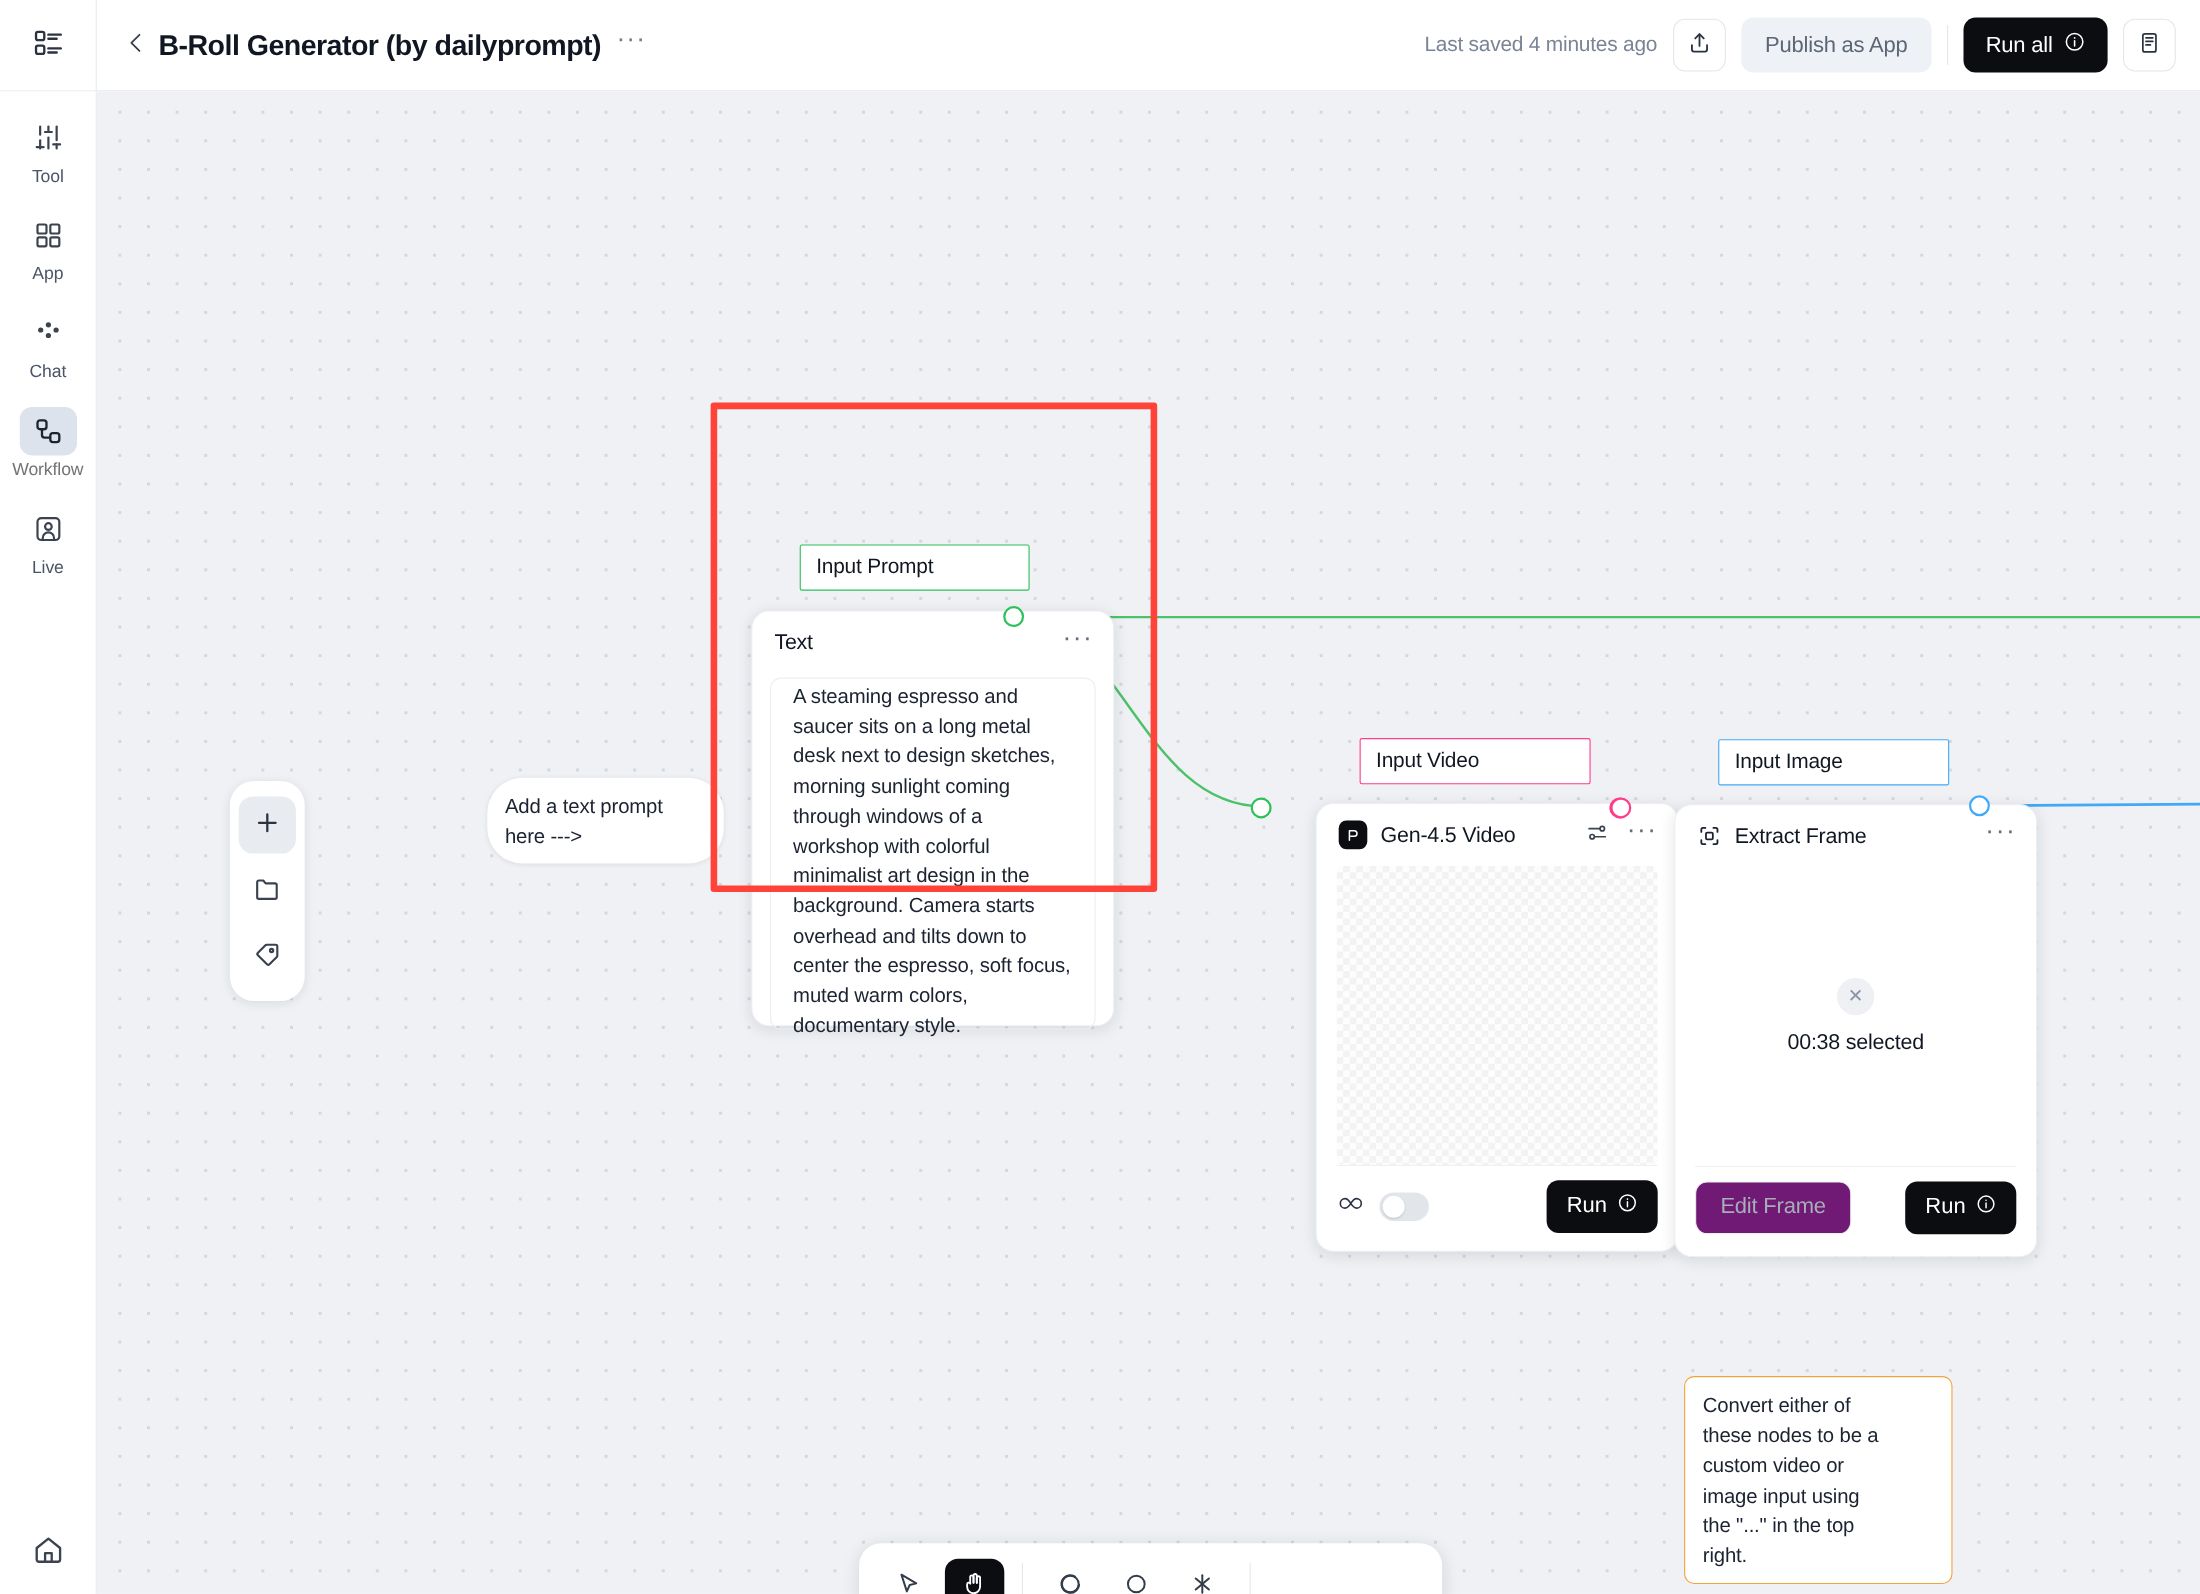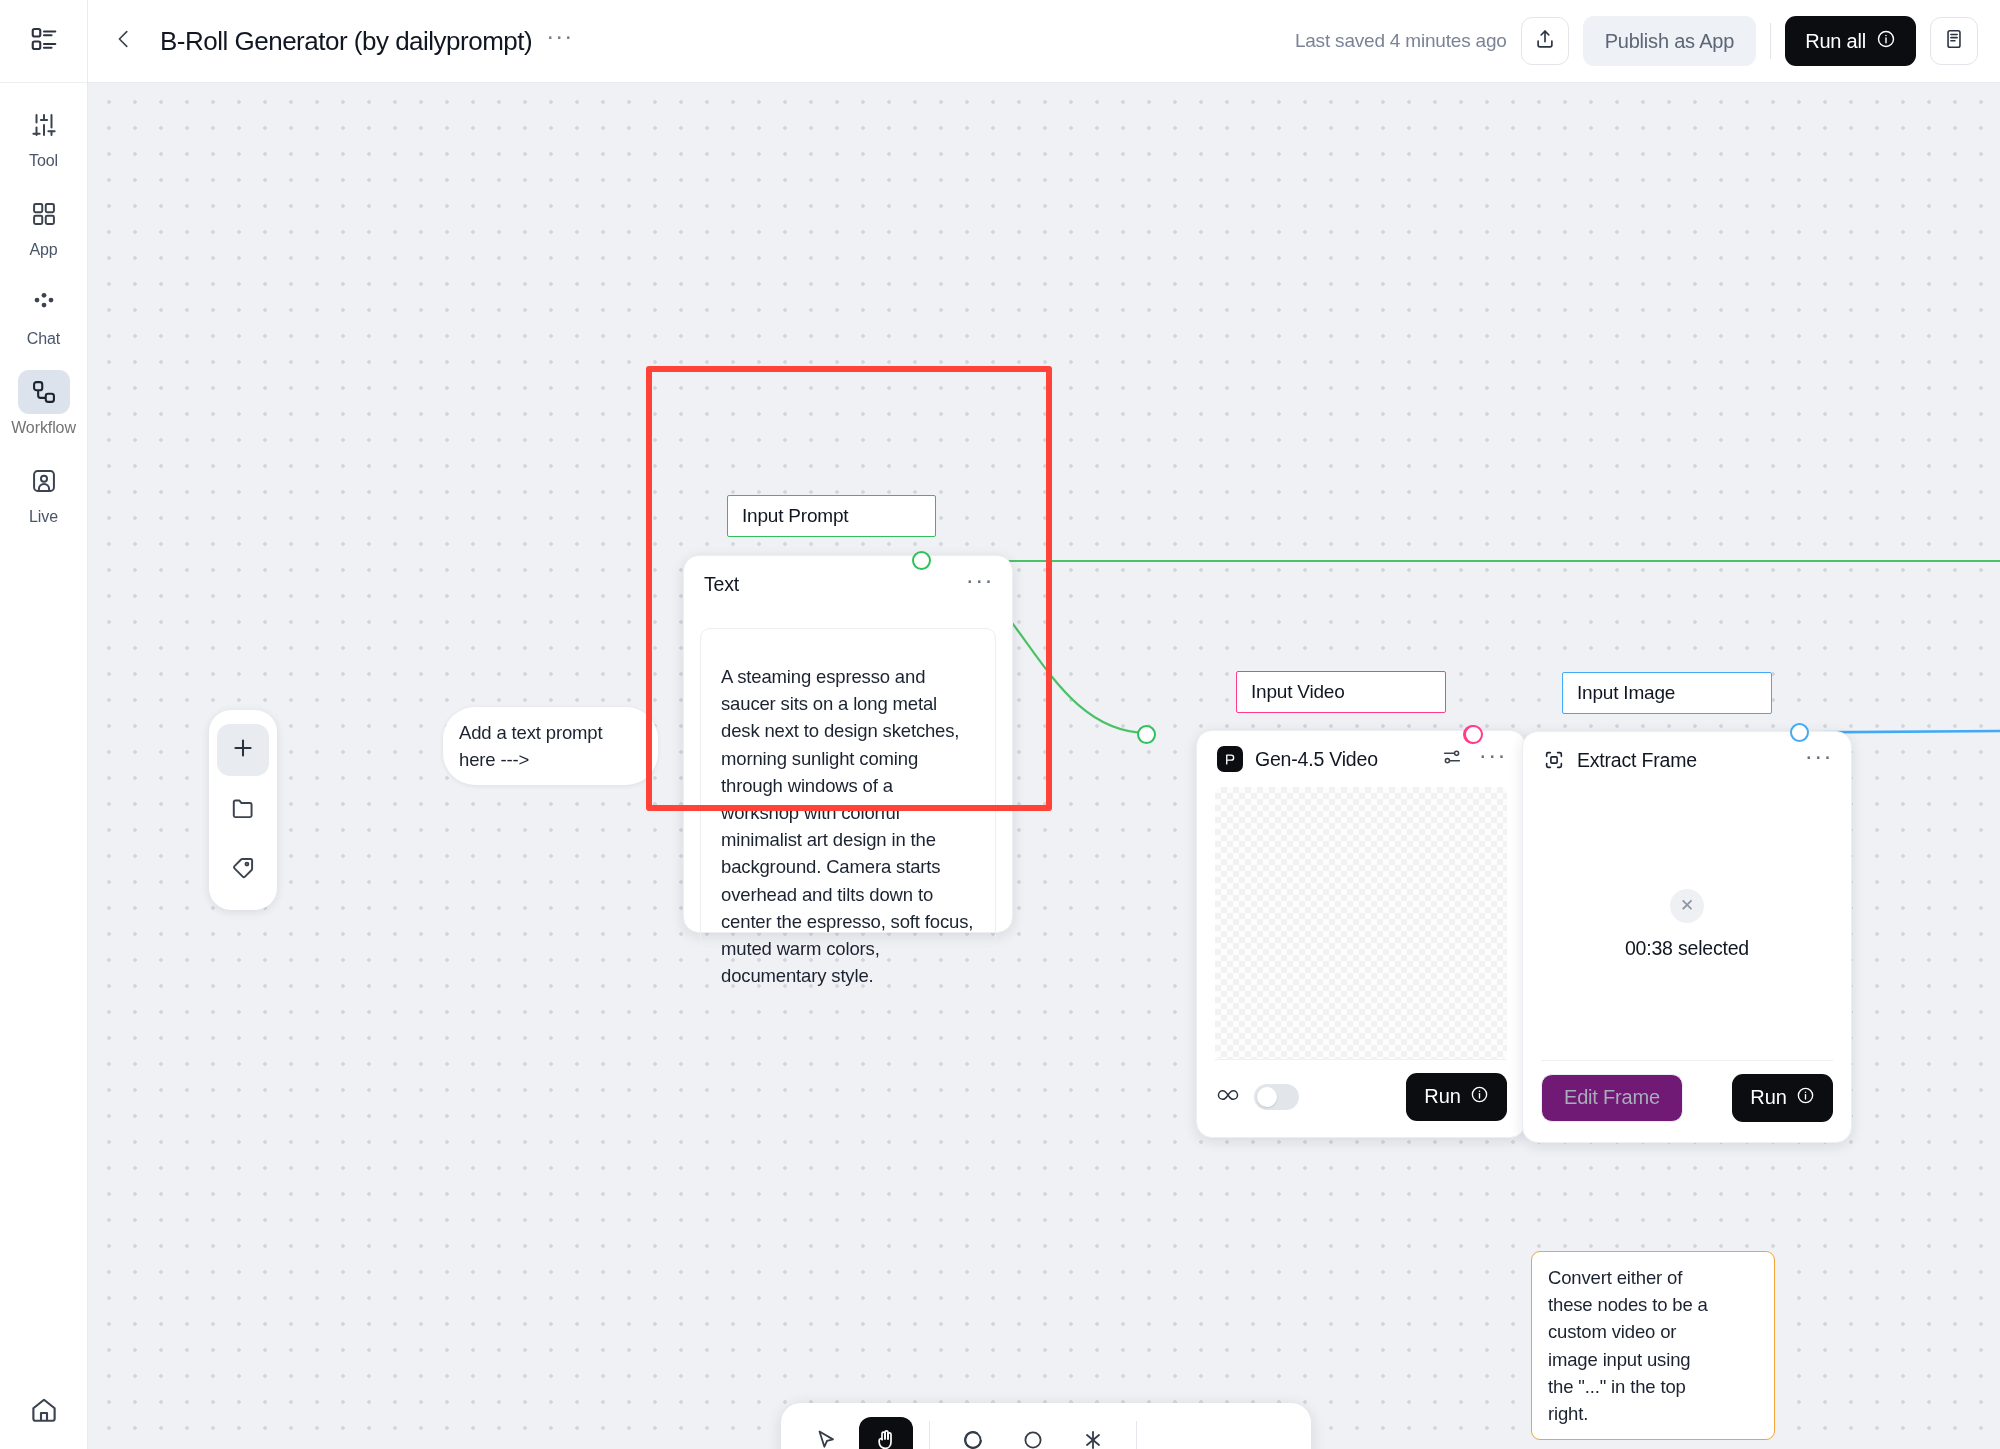--- a/index.html
+++ b/index.html
@@ -55,22 +55,22 @@
     border-bottom: 1px solid #e8eaee;
     display: flex; align-items: center;
     padding: 0 22px 0 16px;
     position: relative; z-index: 30;
   }
   .back-btn {
     width: 40px; height: 40px; display: flex; align-items: center; justify-content: center;
     cursor: pointer; color: #3b4350;
   }
   .doc-title {
-    font-size: 26px; font-weight: 400; letter-spacing: -0.5px;
-    color: #111722; margin-left: 16px; white-space: nowrap;
+    font-size: 26px; font-weight: 700; letter-spacing: -0.5px;
+    color: #111722; white-space: nowrap;
   }
   .title-dots {
     margin-left: 14px; color: #717b8c; font-size: 24px; letter-spacing: 1px;
     cursor: pointer; line-height: 10px; padding-bottom: 10px;
   }
   .topbar-right { margin-left: auto; display: flex; align-items: center; gap: 14px; }
   .saved-text { font-size: 19px; color: #7a8496; letter-spacing: -0.2px; white-space: nowrap; }
   .icon-btn {
     width: 48px; height: 48px; border: 1px solid #e2e5ea; border-radius: 11px;
     background: #fff; display: flex; align-items: center; justify-content: center;
@@ -140,22 +140,22 @@
   }
   .node-head {
     display: flex; align-items: center; height: 56px; padding: 0 18px 0 20px;
   }
   .node-title { font-size: 19.5px; color: #111722; letter-spacing: -0.2px; }
   .node-head-right { margin-left: auto; display: flex; align-items: center; gap: 16px; }
   .dots { color: #646e7e; font-size: 24px; letter-spacing: 1.4px; line-height: 9px;
           padding-bottom: 9px; cursor: pointer; }
 
   .text-body {
-    margin: 16px 16px 16px 16px; border: 1px solid #eceef1; border-radius: 10px;
-    height: 320px; padding: 34px 20px;
+    margin: 4px 16px 16px 16px; border: 1px solid #eceef1; border-radius: 10px;
+    height: 320px; padding: 2px 20px;
   }
   .text-body p {
     font-size: 18.5px; line-height: 1.47; color: #1b2230; letter-spacing: -0.15px;
   }
 
   .media-box {
     margin: 0 18px; height: 272px; border-radius: 6px;
     background-image:
       linear-gradient(45deg, #f2f2f2 25%, transparent 25%, transparent 75%, #f2f2f2 75%),
       linear-gradient(45deg, #f2f2f2 25%, transparent 25%, transparent 75%, #f2f2f2 75%);

